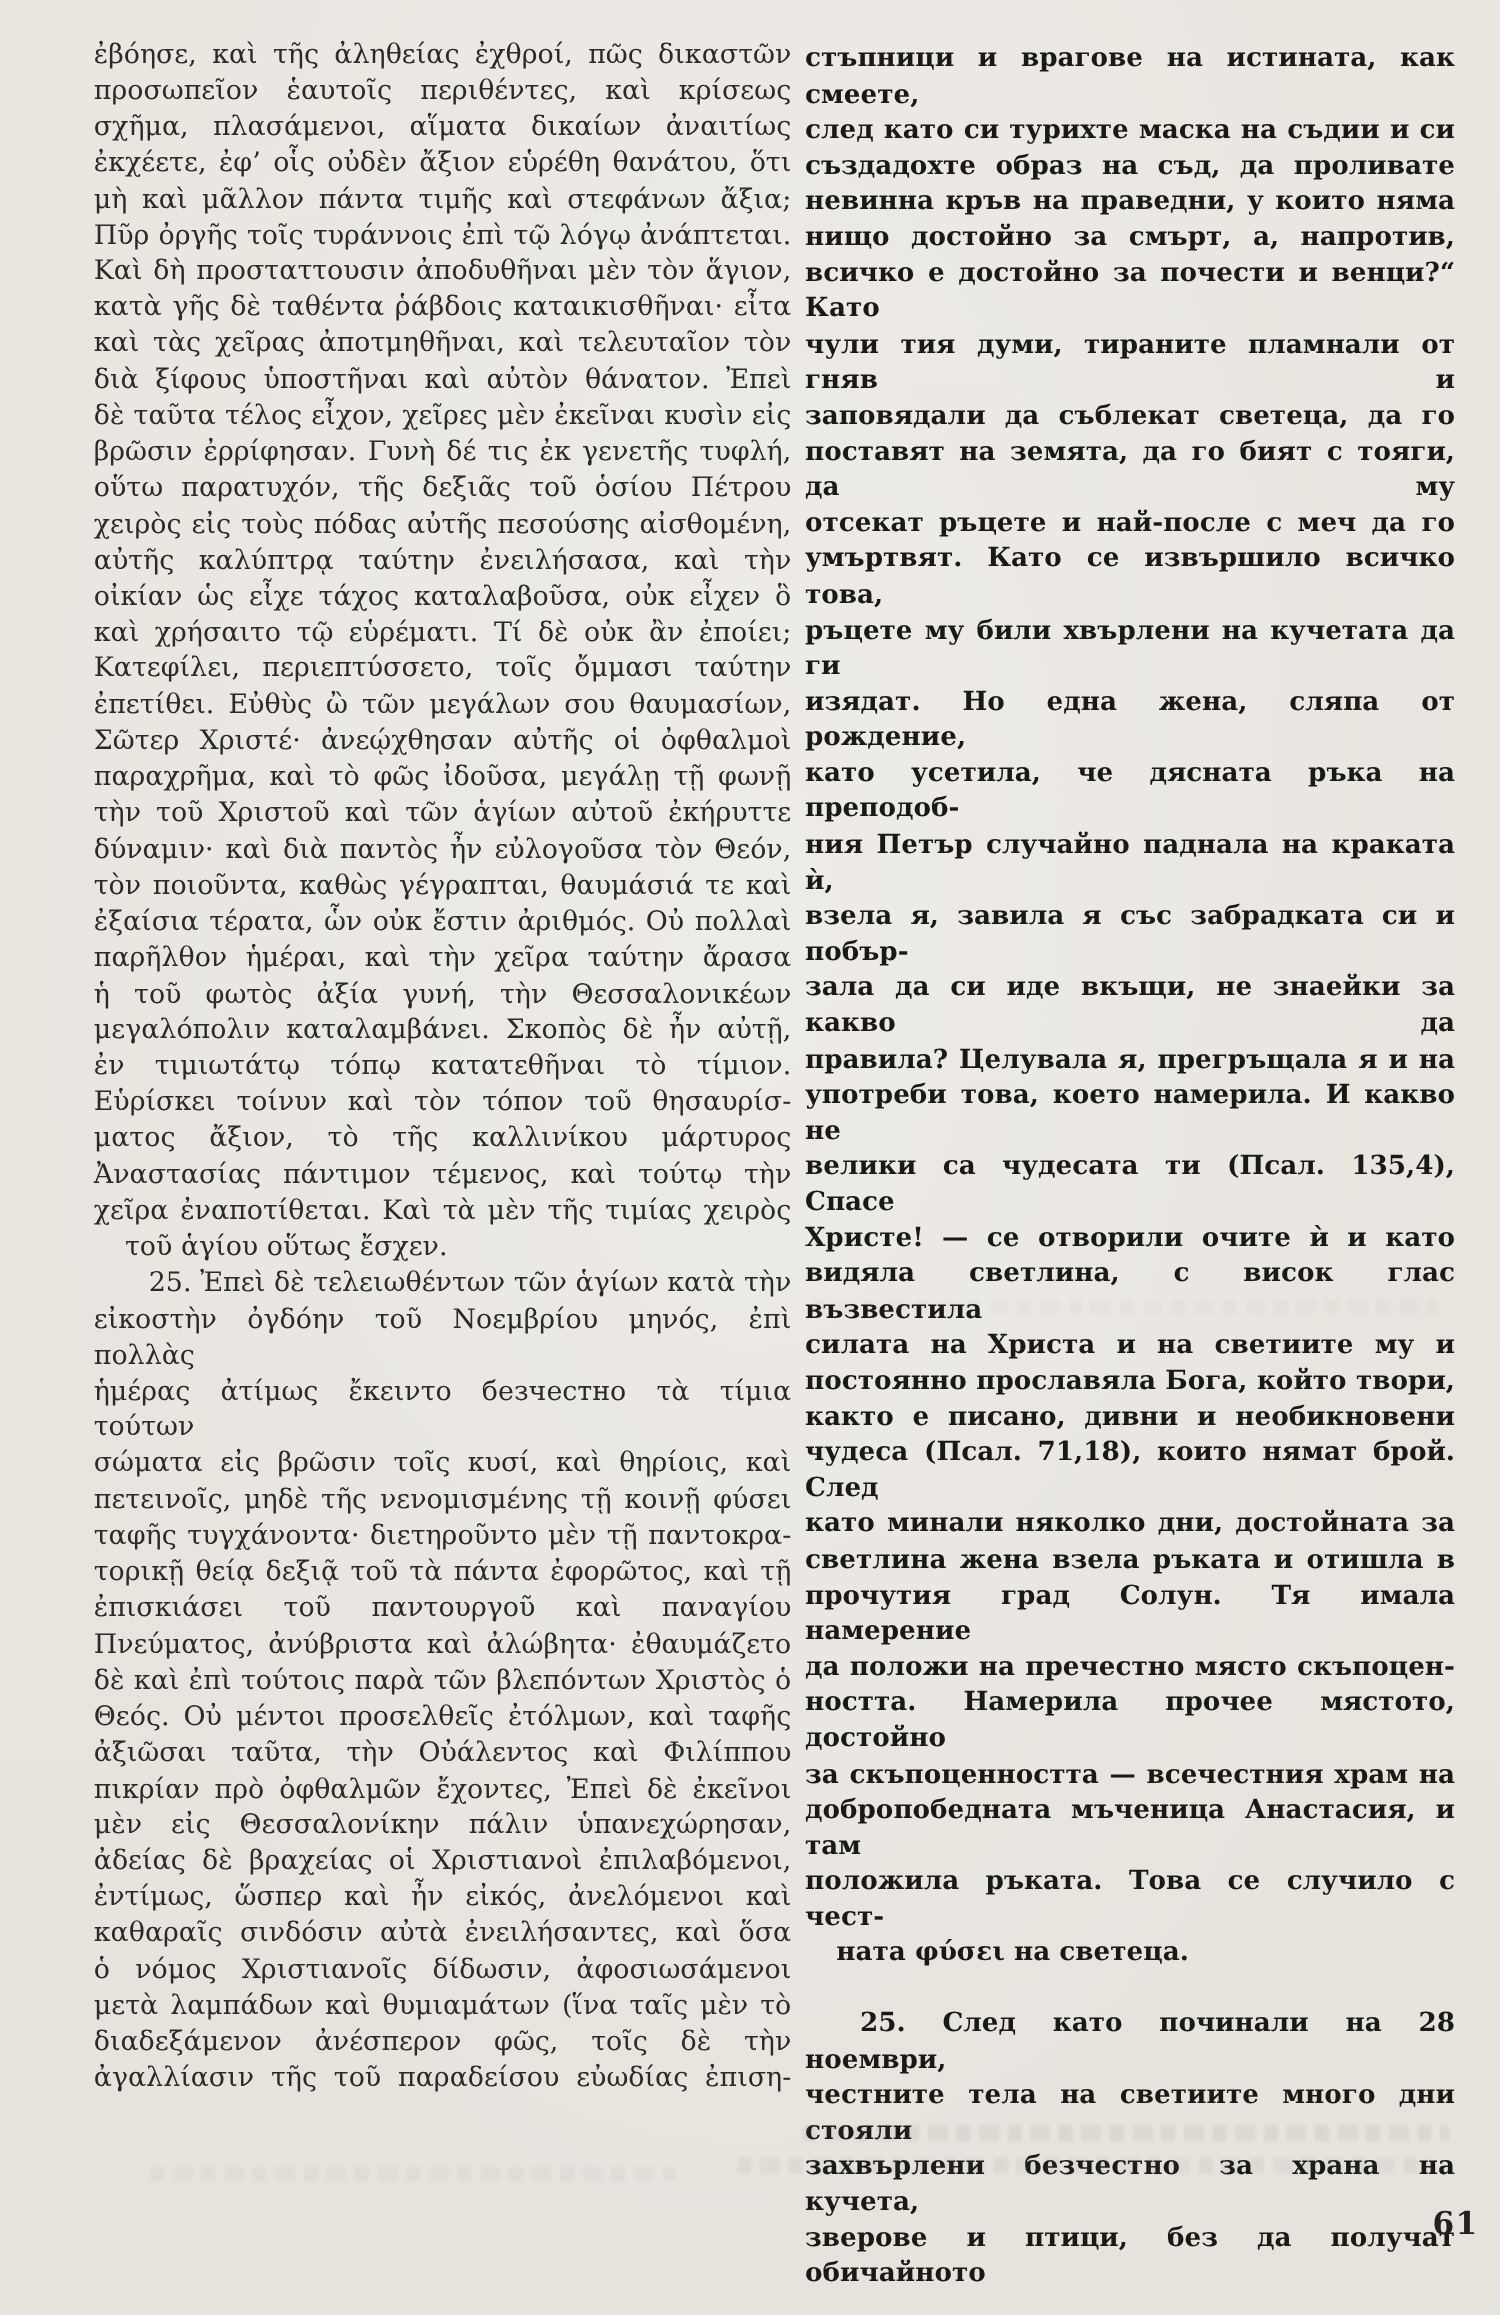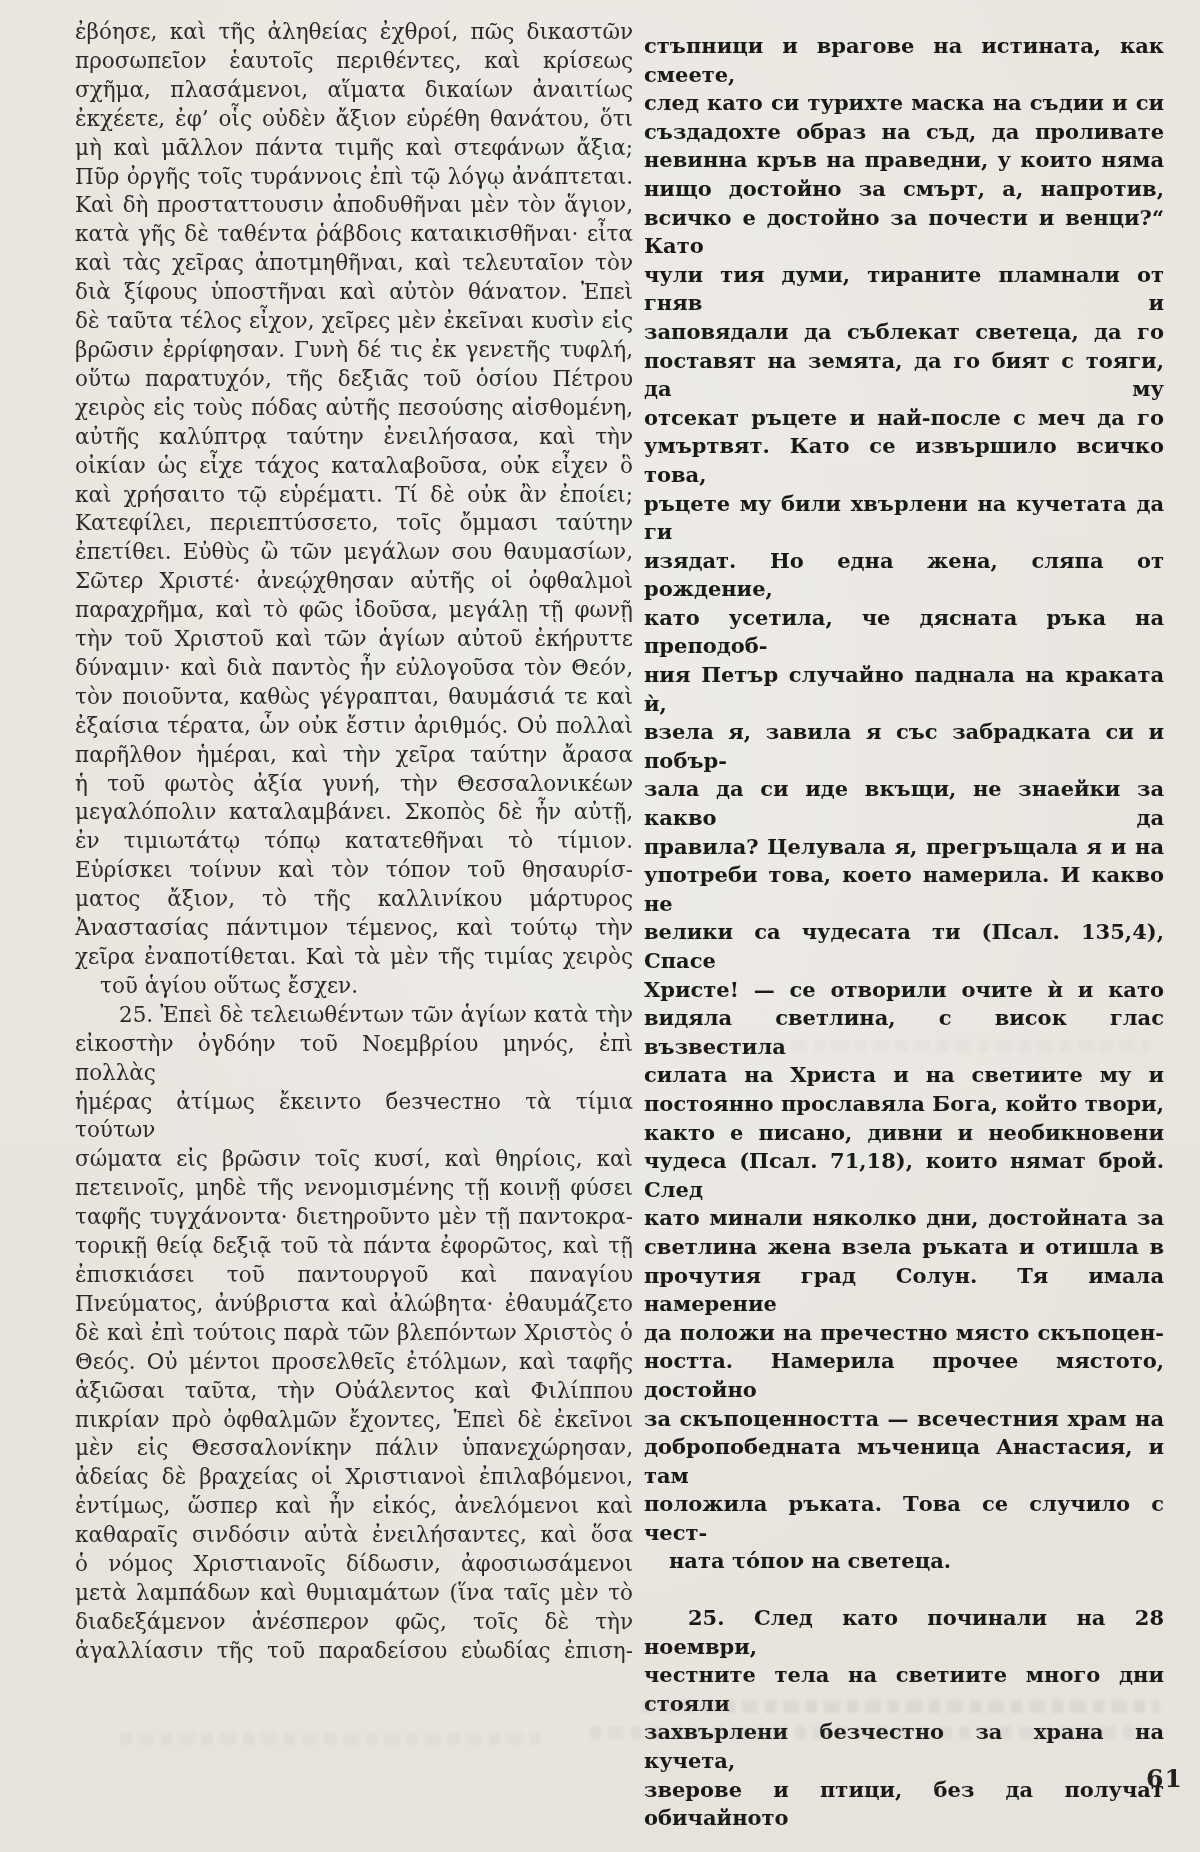--- a/index.html
+++ b/index.html
@@ -11,21 +11,21 @@
     overflow:hidden;
   }
   .page{
     position:absolute;inset:0;
     background:
       radial-gradient(ellipse at 50% 40%, rgba(255,255,255,0.25), rgba(0,0,0,0) 70%),
       linear-gradient(180deg,#eae7e1 0%,#e8e5df 60%,#e6e3dc 100%);
   }
   .col{position:absolute;}
   .col-left{
-    left:75px;top:18px;width:558px;
+    left:75px;top:30px;width:558px;
     font-size:21.5px;line-height:28.9px;color:#2b2a27;
   }
   .col-right{
     left:644px;top:32px;width:520px;
     font-size:21px;line-height:28.6px;color:#191918;
     font-weight:bold;
   }
   .line{
     text-align:justify;
     text-align-last:justify;
@@ -154,21 +154,21 @@
         <div class="line">както е писано, дивни и необикновени</div>
         <div class="line">чудеса (Псал. 71,18), които нямат брой. След</div>
         <div class="line">като минали няколко дни, достойната за</div>
         <div class="line">светлина жена взела ръката и отишла в</div>
         <div class="line">прочутия град Солун. Тя имала намерение</div>
         <div class="line">да положи на пречестно място скъпоцен-</div>
         <div class="line">ността. Намерила прочее мястото, достойно</div>
         <div class="line">за скъпоценността — всечестния храм на</div>
         <div class="line">добропобедната мъченица Анастасия, и там</div>
         <div class="line">положила ръката. Това се случило с чест-</div>
-        <div class="line noj">ната τόπον на светеца.</div>
+        <div class="line noj">ната φύσει на светеца.</div>
       </div>
     <div class="para-gap"></div>
     <div>
         <div class="line ind">25. След като починали на 28 ноември,</div>
         <div class="line">честните тела на светиите много дни стояли</div>
         <div class="line">захвърлени безчестно за храна на кучета,</div>
         <div class="line">зверове и птици, без да получат обичайното</div>
       </div>
   </div>
 

